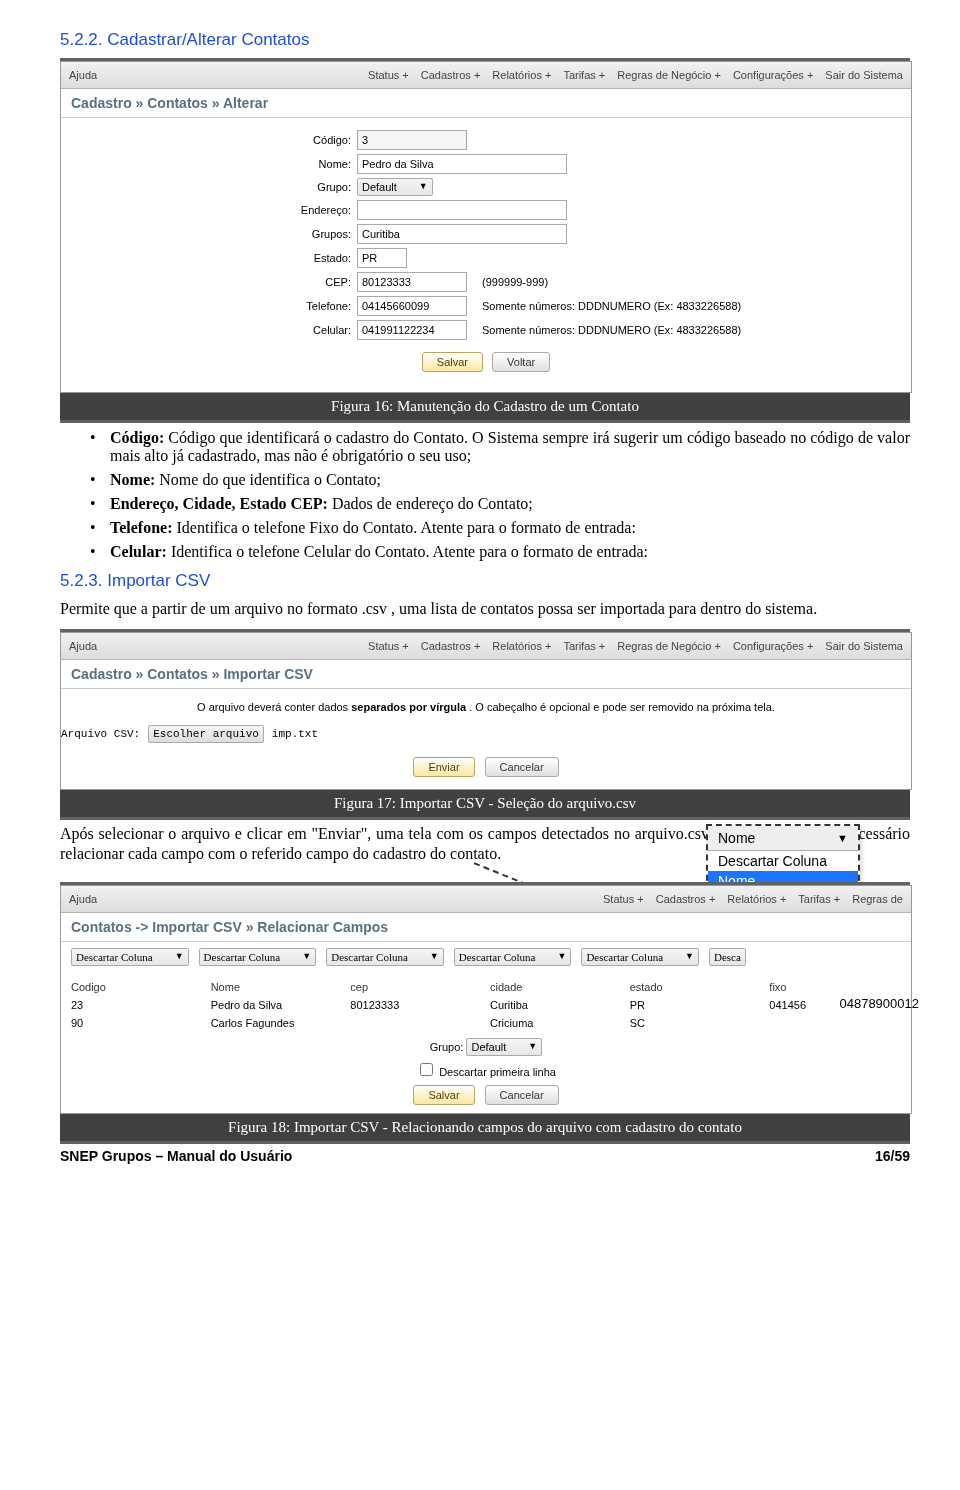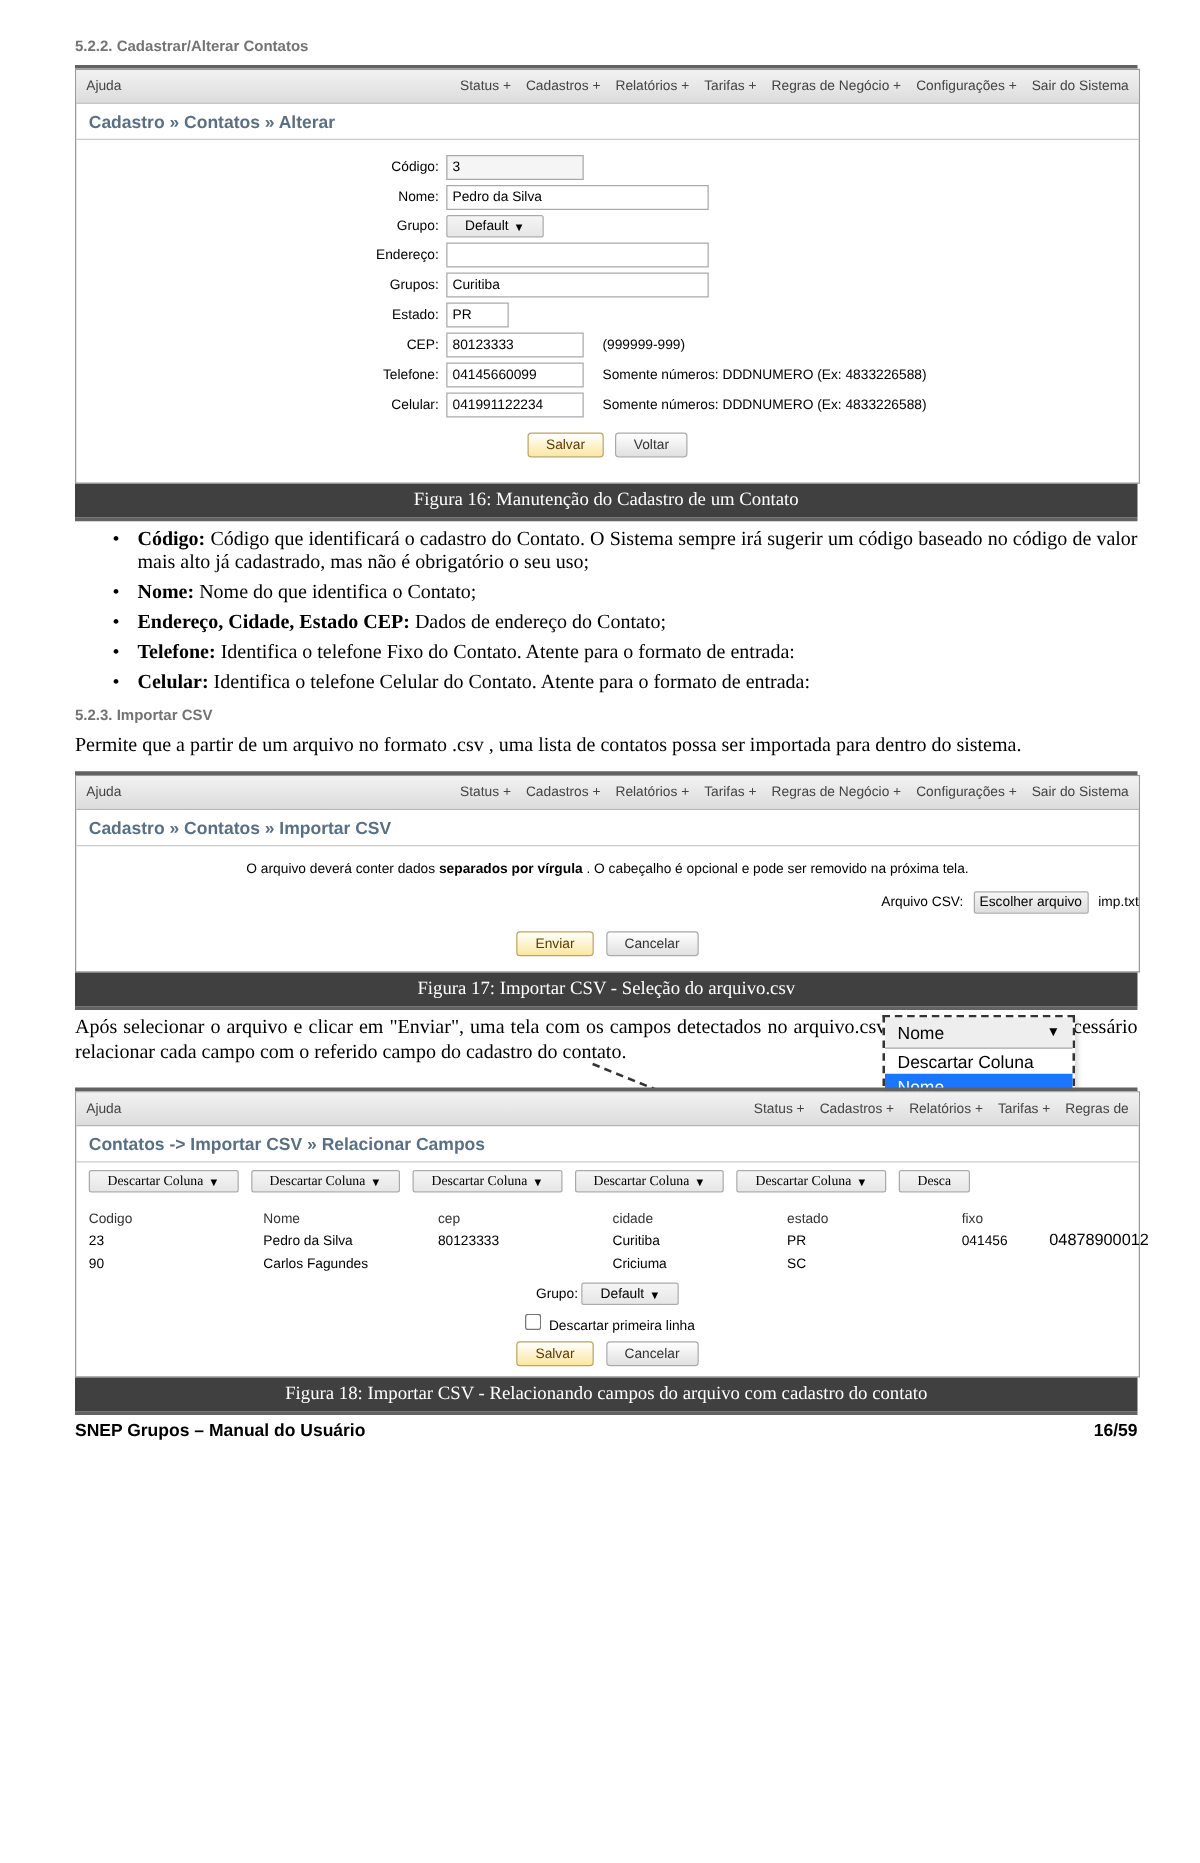--- a/index.html
+++ b/index.html
@@ -8,23 +8,23 @@
     font-family: "Times New Roman", serif;
     background: #fff;
     color: #000;
     width: 960px;
   }
   .page {
     padding: 30px 50px 20px 60px;
   }
   .heading-sec {
     font-family: Arial, Helvetica, sans-serif;
-    font-weight: bold;
-    color: #737373;
-    font-size: 12px;
+    font-weight: normal;
+    color: #1d4ed8;
+    font-size: 17px;
     margin: 0 0 8px 0;
   }
   .app-window {
     border: 1px solid #999;
     background: #fff;
     width: 100%;
   }
   .app-topbar {
     background: linear-gradient(#f2f2f2,#dcdcdc);
     border-bottom: 1px solid #b5b5b5;
@@ -135,25 +135,25 @@
   .bold { font-weight: bold; }
   .note {
     font-family: Arial,Helvetica,sans-serif;
     font-size: 11px;
     color: #000;
     text-align: center;
     padding: 12px 10px 6px 10px;
   }
   .file-row {
     display:flex;
-    justify-content:flex-end;
+    justify-content:flex-start;
     align-items:center;
     gap:8px;
     padding: 6px 0;
-    font-family: Liberation Sans, sans-serif;
+    font-family: Liberation Mono, monospace;
     font-size: 11px;
   }
   .file-btn {
     border: 1px solid #aaa;
     background: linear-gradient(#f5f5f5,#ddd);
     font-size: 11px;
     padding: 2px 4px;
     border-radius: 2px;
   }
   .menu-popup {
@@ -180,24 +180,25 @@
   }
   .menu-popup .item.sel {
     background: #1a75ff;
     color: #fff;
   }
   .sel-box {
     border:1px solid #aaa;
     background: linear-gradient(#f5f5f5,#e6e6e6);
     font-size:11px;
     display:inline-flex;
-    align-items:flex-end;
-    padding: 2px 14px;
+    align-items:flex-start;
+    padding: 2px 4px;
     border-radius:2px;
     white-space:nowrap;
+    gap:18px;
   }
   .sel-box .tri { margin-left:4px; font-size:9px; }
   .thead-row, .tbody-row {
     display:flex;
     gap: 8px;
     font-family: Arial,Helvetica,sans-serif;
     font-size:11px;
     padding: 3px 10px;
   }
   .cell { flex:1; }

